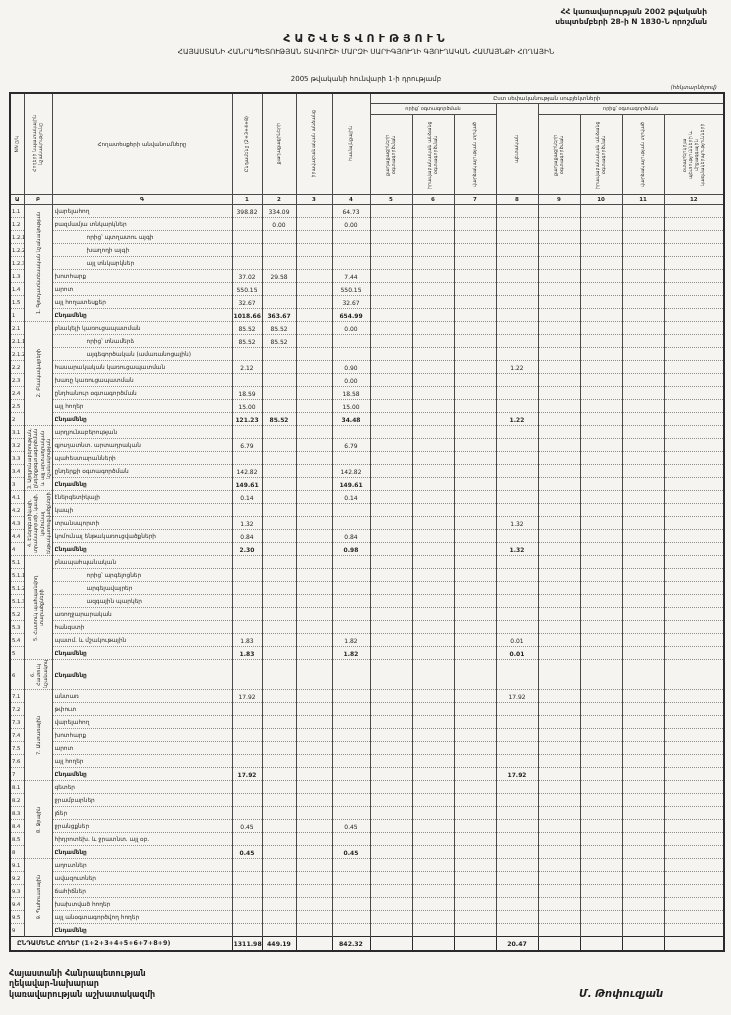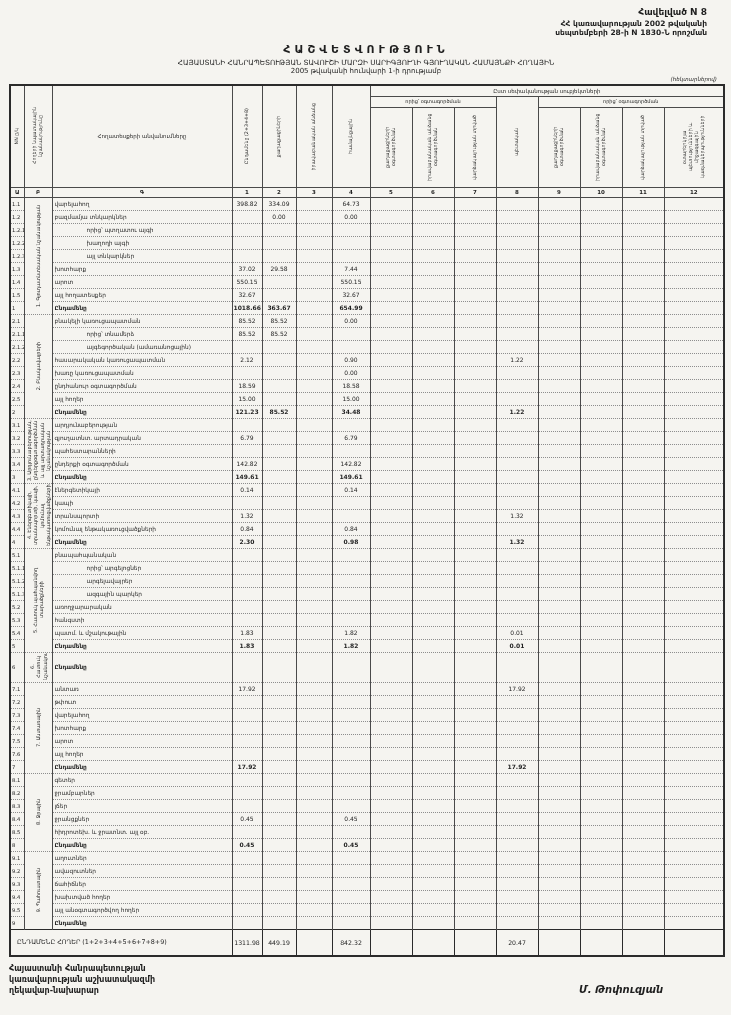--- a/index.html
+++ b/index.html
@@ -15,21 +15,21 @@
     background: #f5f4f0;
     padding: 7px 8px 4px 9px;
     position: relative;
     overflow: hidden;
   }
   .appendix { text-align: right; font-weight: bold; line-height: 1.3; padding-right: 16px; }
   .appendix .a1 { font-size: 9px; }
   .appendix .a2, .appendix .a3 { font-size: 7.5px; }
   .title-main { text-align: center; font-weight: bold; font-size: 11px; letter-spacing: 4px; margin-top: 5px; }
   .subtitle { text-align: center; font-weight: normal; font-size: 7.2px; margin-top: 2px; }
-  .subtitle.date { font-size: 7px; margin-top: 0; }
+  .subtitle.date { font-size: 7px; margin-top: 19px; }
   .units { text-align: right; font-style: italic; font-size: 5.5px; padding-right: 6px; margin-top: 1px; }
 
   table { border-collapse: collapse; table-layout: fixed; width: 714px; margin-top: 2px; border: 2px solid #2b2b2b; }
   th, td { border: 1px solid #4a4a4a; padding: 0 1px; overflow: hidden; }
   thead th { font-weight: normal; font-size: 5px; line-height: 1.1; text-align: center; vertical-align: middle; }
   .h-group { height: 11px; font-size: 5.5px; }
   .h-sub { height: 11px; font-size: 5px; }
   .h-name { font-size: 5.5px; }
   .row-rot th { height: 80px; vertical-align: middle; }
   .vtext {
@@ -44,34 +44,33 @@
   tbody td { height: 13px; font-size: 6px; vertical-align: middle;
     border-top: 1px dotted #8d8d8d; border-bottom: 1px dotted #8d8d8d; }
   td.c-no { font-size: 5.2px; text-align: left; white-space: nowrap; }
   td.c-cat { text-align: center; vertical-align: middle; }
   td.c-cat .vtext { font-size: 5px; font-weight: normal; }
   td.c-name { font-size: 5.8px; text-align: left; padding-left: 2px; white-space: nowrap; font-weight: normal; }
   td.c-name.indent { padding-left: 34px; }
   td.c-val { text-align: center; }
   tr.sum td.c-name, tr.sum td.c-val { font-weight: bold; }
   tr.tall td { height: 30px; }
-  tr.grand td { font-weight: normal; height: 27px; font-size: 6.2px; border: 1px solid #2b2b2b; }
+  tr.grand td { font-weight: bold; height: 14px; font-size: 6.2px; border: 1px solid #2b2b2b; }
   tr.grand td.g-label { text-align: left; padding-left: 6px; font-size: 6.4px; white-space: nowrap; }
 
-  .footer { display: flex; justify-content: flex-start; margin-top: 7px; font-weight: bold; font-size: 8px; line-height: 1.35; }
+  .footer { display: flex; justify-content: flex-start; margin-top: 17px; font-weight: bold; font-size: 8px; line-height: 1.35; }
   .sig-left { width: 320px; }
   .sig-name { align-self: flex-end; margin-left: 250px; font-size: 10px; font-style: italic; }
 </style>
 </head>
 <body>
 
 <div class="page">
 
   <div class="appendix">
-    <div class="a1">Հավելված N 8</div>
     <div class="a2">ՀՀ կառավարության 2002 թվականի</div>
     <div class="a3">սեպտեմբերի 28-ի N 1830-Ն որոշման</div>
   </div>
 
   <div class="title-main">ՀԱՇՎԵՏՎՈՒԹՅՈՒՆ</div>
   <div class="subtitle">ՀԱՅԱՍՏԱՆԻ ՀԱՆՐԱՊԵՏՈՒԹՅԱՆ ՏԱՎՈՒՇԻ ՄԱՐԶԻ ՍԱՐԻԳՅՈՒՂԻ ԳՅՈՒՂԱԿԱՆ ՀԱՄԱՅՆՔԻ ՀՈՂԱՅԻՆ</div>
   <div class="subtitle date">2005 թվականի հունվարի 1-ի դրությամբ</div>
   <div class="units">(հեկտարներով)</div>
 
   <table>
@@ -1039,19 +1038,19 @@
           <td class="c-val"></td>
           <td class="c-val"></td>
           <td class="c-val"></td>
         </tr>
       </tbody>
   </table>
 
   <div class="footer">
     <div class="sig-left">
       <div>Հայաստանի Հանրապետության</div>
+      <div>ղեկավար-նախարար</div>
       <div>կառավարության աշխատակազմի</div>
-      <div>ղեկավար-նախարար</div>
     </div>
     <div class="sig-name">Մ. Թոփուզյան</div>
   </div>
 
 </div>
 
 </body></html>

